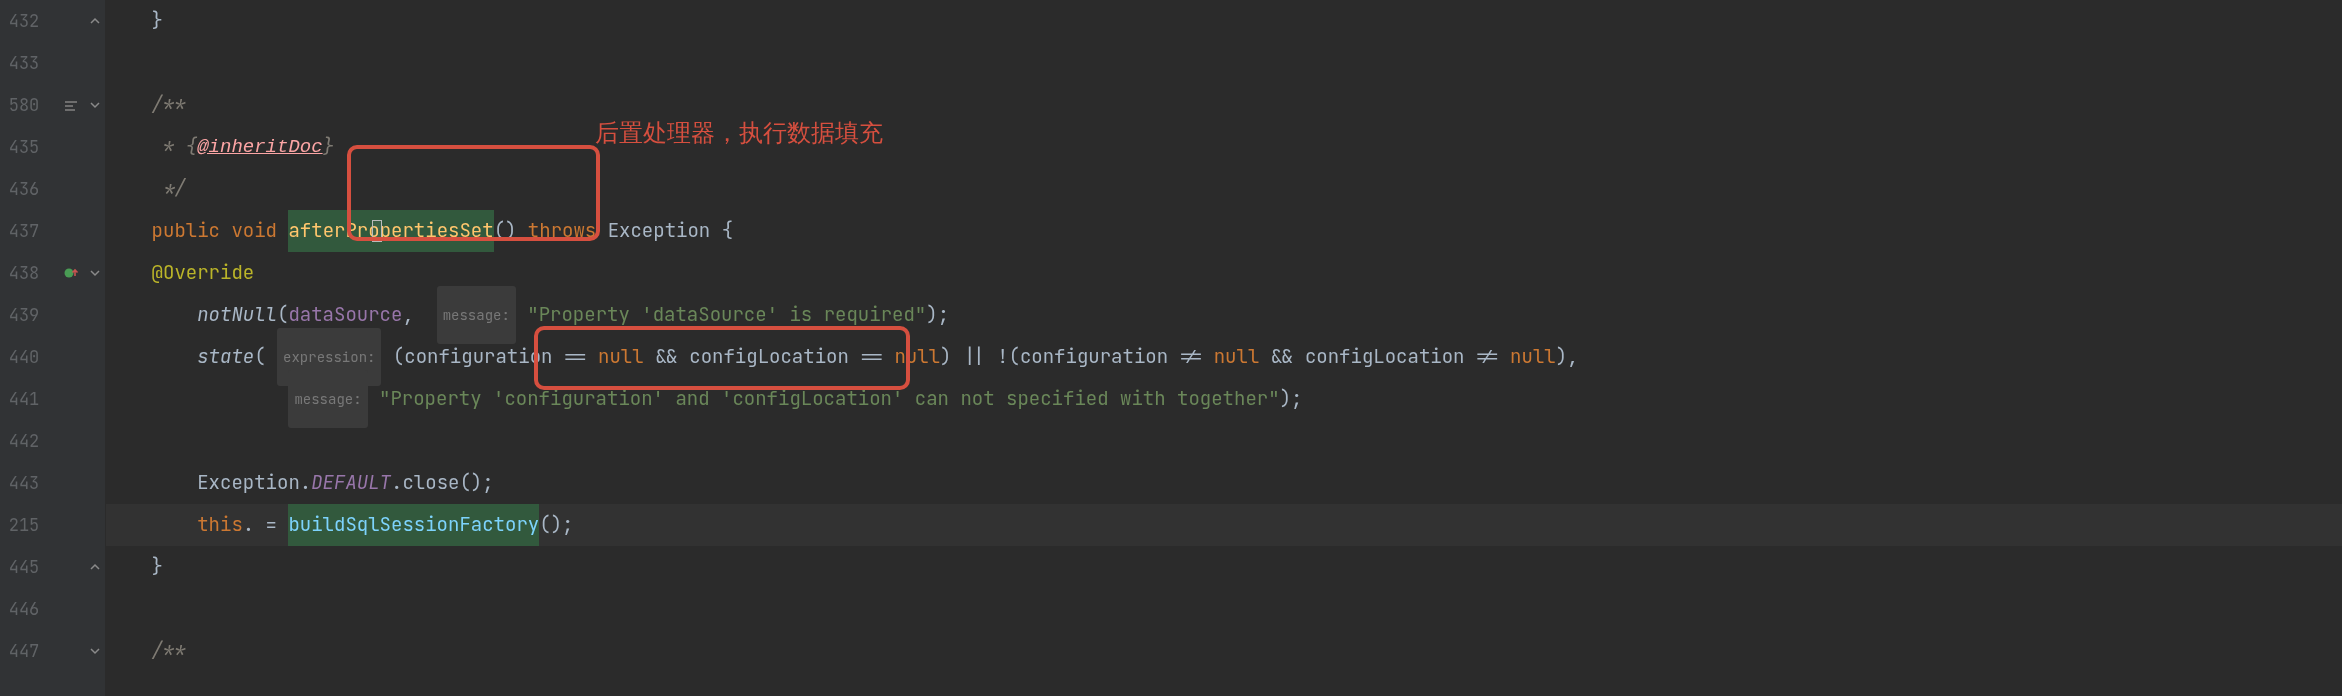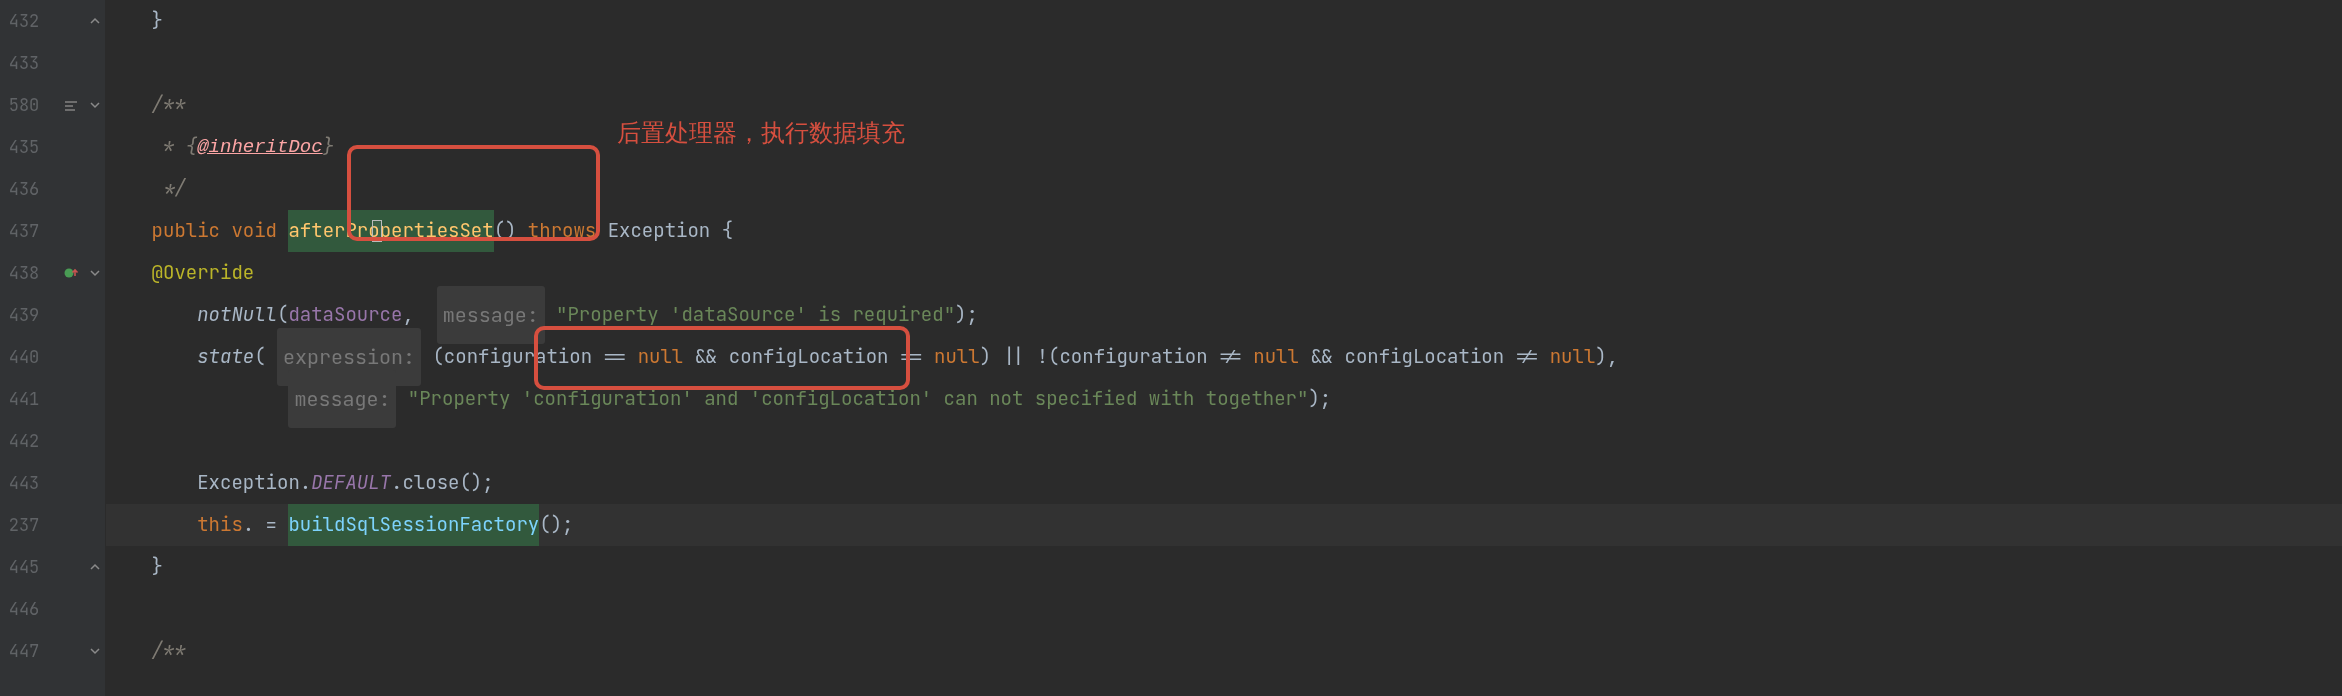--- a/index.html
+++ b/index.html
@@ -59,21 +59,21 @@
     display: flex; align-items: center; justify-content: center;
     color: #6e6e6e;
   }
   .c-doc  { color: #7f7b73; font-style: italic; }
   .c-tag  { color: #fca5a5; font-style: italic; text-decoration: underline; font-family: Liberation Mono, monospace; }
   .c-anno { color: #bbb529; }
   .c-kw   { color: #cc7832; }
   .c-id   { color: #a9b7c6; }
   .c-idit { color: #a9b7c6; font-style: italic; }
   .c-declhl { color: #ffc66d; background: #32593d; }
-  .c-hint { color: #787878; background: #3b3b3b; border-radius: 3px; padding: 8px 6px; font-size: 20px; }
+  .c-hint { color: #787878; background: #3b3b3b; border-radius: 3px; padding: 8px 6px; font-size: 14px; }
   .c-str  { color: #6a8759; }
   .c-fld  { color: #9876aa; }
   .c-fldit { color: #9876aa; font-style: italic; }
   .c-cmt  { color: #808080; }
   .c-callhl { color: #7dd3fc; background: #32593d; }
 
   .annotation-text {
     position: absolute;
     color: #d64f3f;
     font-family: -apple-system, "PingFang SC", sans-serif;
@@ -120,21 +120,21 @@
     <div class="ln">580</div>
     <div class="ln">435</div>
     <div class="ln">436</div>
     <div class="ln">437</div>
     <div class="ln">438</div>
     <div class="ln">439</div>
     <div class="ln">440</div>
     <div class="ln">441</div>
     <div class="ln">442</div>
     <div class="ln">443</div>
-    <div class="ln">237</div>
+    <div class="ln">215</div>
     <div class="ln">445</div>
     <div class="ln">446</div>
     <div class="ln">447</div>
   </div>
 
   <div class="marker-col">
     <div class="ln"></div>
     <div class="ln"></div>
     <div class="ln breadcrumb-icon">
       <svg width="14" height="14" viewBox="0 0 14 14">
@@ -207,21 +207,21 @@
         <div class="fold-icon" style="position:absolute;top:14px;left:4px">
           <svg width="12" height="12" viewBox="0 0 12 12">
             <path d="M2 4 L6 8 L10 4" stroke="#8a8a8a" stroke-width="1.5" fill="none"></path>
           </svg>
         </div>
       </div>
   </div>
 
   <div class="code-area">
 
-    <div class="annotation-text" style="left:511px; top:112px;">后置处理器，执行数据填充</div>
+    <div class="annotation-text" style="left:489px; top:112px;">后置处理器，执行数据填充</div>
     <div class="annotation-box" style="left:241px; top:145px; width:253px; height:96px;"></div>
     <div class="annotation-box" style="left:428px; top:326px; width:376px; height:64px;"></div>
 
     <div class="code-line"><span class="c-id">    }</span></div>
     <div class="code-line"><span></span></div>
     <div class="code-line"><span>    </span><span class="c-doc">/**</span></div>
     <div class="code-line"><span class="c-doc">     * {</span><span class="c-tag">@inheritDoc</span><span class="c-doc">}</span></div>
     <div class="code-line"><span class="c-doc">     */</span></div>
     <div class="code-line" style="position:relative">
       <span>    </span><span class="c-kw">public</span><span class="c-id"> </span><span class="c-kw">void</span><span class="c-id"> </span><span class="c-declhl">afterPropertiesSet</span><span class="c-id">()</span><span class="c-id"> </span><span class="c-kw">throws</span><span class="c-id"> </span><span class="c-id">Exception {</span>

